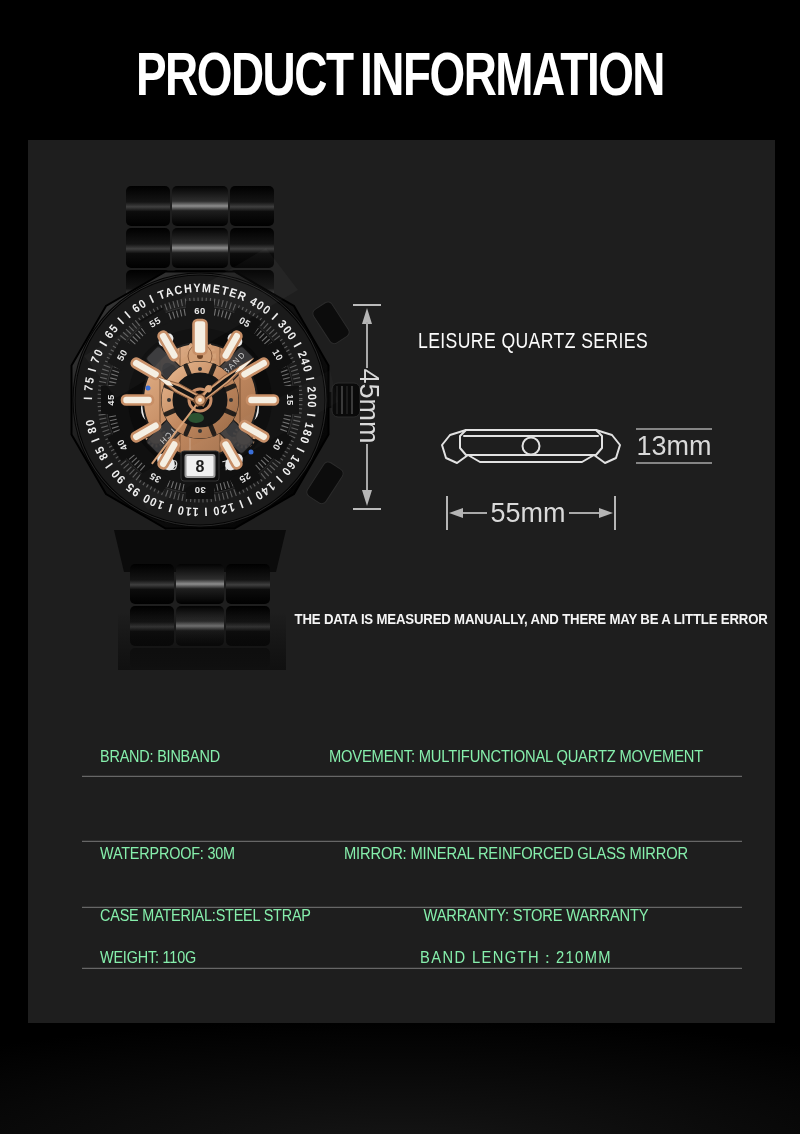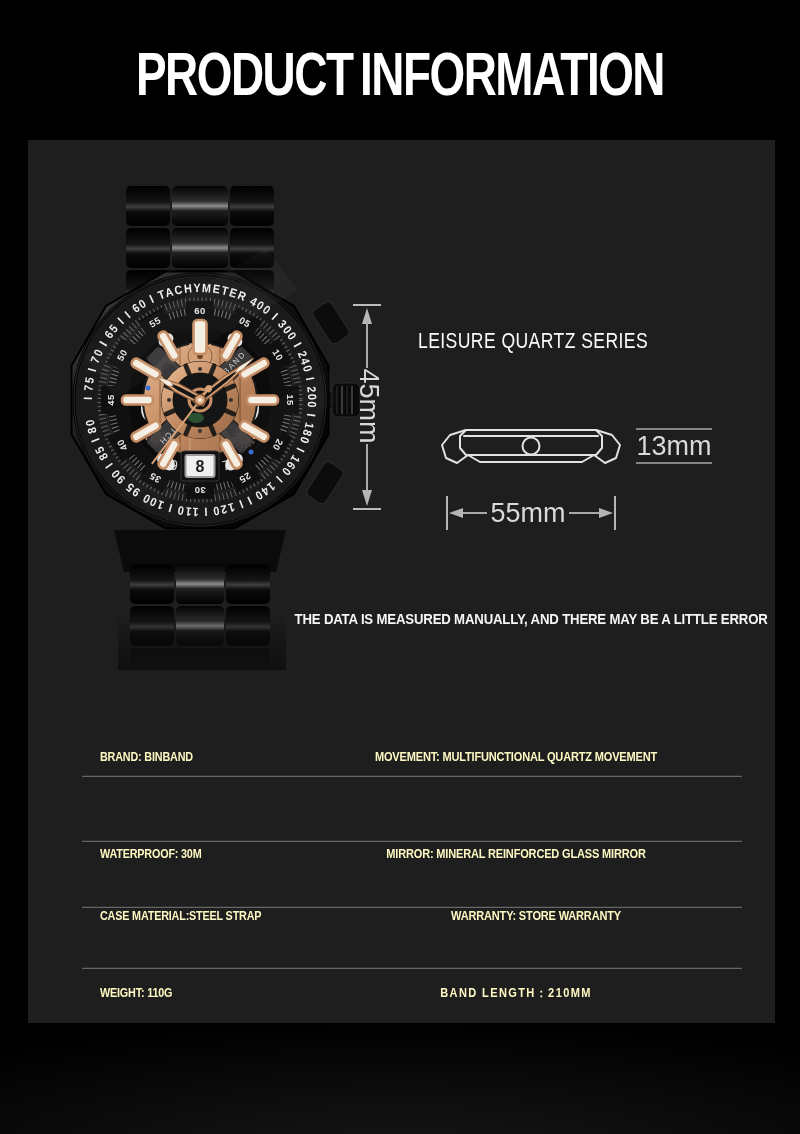--- a/index.html
+++ b/index.html
@@ -20,29 +20,29 @@
   .dim-label{fill:#d9d9d9;font-size:27px;text-anchor:middle;}
   .series{position:absolute;left:390px;top:188px;color:#fbfbfb;font-size:22px;
         letter-spacing:0.5px;white-space:nowrap;transform:scaleX(.8);transform-origin:left center;}
   .sideview{position:absolute;left:410px;top:282px;width:190px;height:52px;}
   .dim-t{position:absolute;left:606px;top:284px;width:90px;height:44px;}
   .dim-w{position:absolute;left:415px;top:352px;width:180px;height:42px;}
   .disclaimer{position:absolute;right:7px;top:470px;color:#f5f5f5;font-size:15px;
         font-weight:bold;white-space:nowrap;letter-spacing:-.2px;
         transform:scaleX(.88);transform-origin:right center;}
   .spec-row{position:absolute;left:54px;width:660px;height:36px;display:flex;
-        align-items:center;padding-left:18px;box-sizing:border-box;color:#fef9c3;
-        font-size:12px;font-weight:bold;letter-spacing:-.2px;}
+        align-items:center;padding-left:18px;box-sizing:border-box;color:#86efac;
+        font-size:16px;font-weight:normal;letter-spacing:-.2px;}
   .spec-left{display:inline-block;width:190px;transform:scaleX(.9);transform-origin:left center;white-space:nowrap;}
   .spec-right{display:inline-block;flex:1;text-align:center;transform:scaleX(.92);
         transform-origin:center;white-space:nowrap;}
   .spec-right.spaced{letter-spacing:1.5px;}
   .divider{position:absolute;left:54px;width:660px;height:2px;
         background:linear-gradient(180deg,#141414 0%,#828282 100%);}
-  .r1{top:599px}.r2{top:696px}.r3{top:758px}.r4{top:835px}
+  .r1{top:599px}.r2{top:696px}.r3{top:758px}.r4{top:800px}
   .d1{top:635px}.d2{top:700px}.d3{top:766px}.d4{top:827px}
 </style>
 </head>
 <body>
 
 <div class="page">
 
   <div class="page-title">PRODUCT INFORMATION</div>
 
   <div class="panel">

